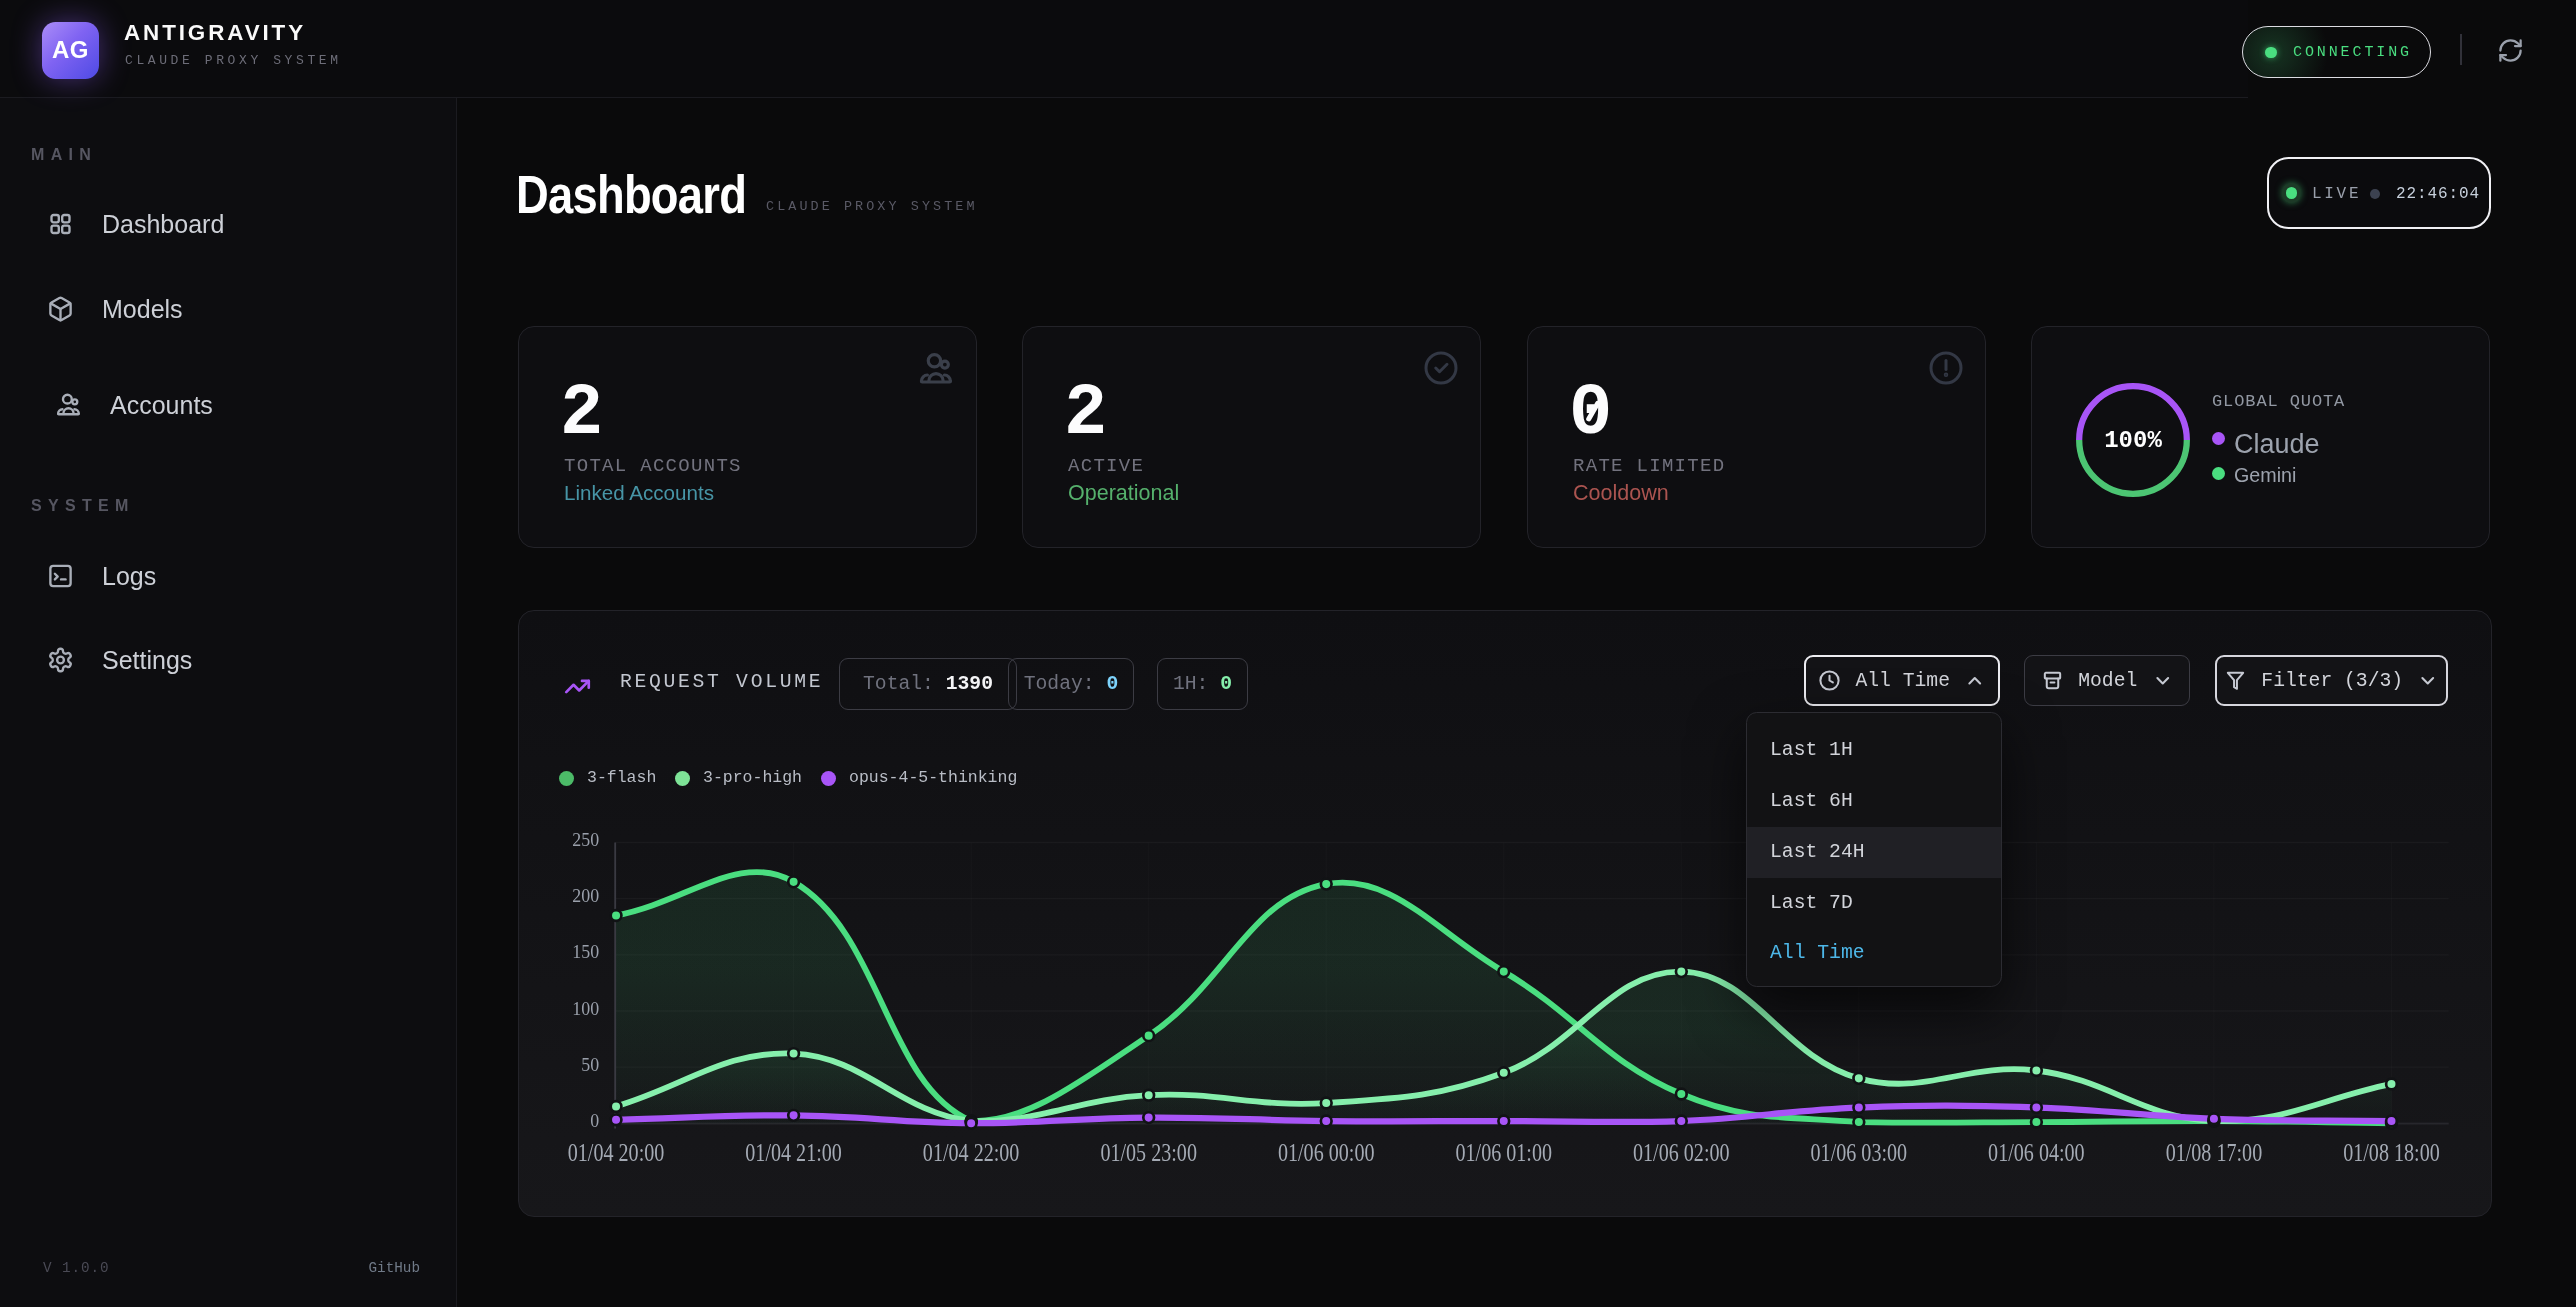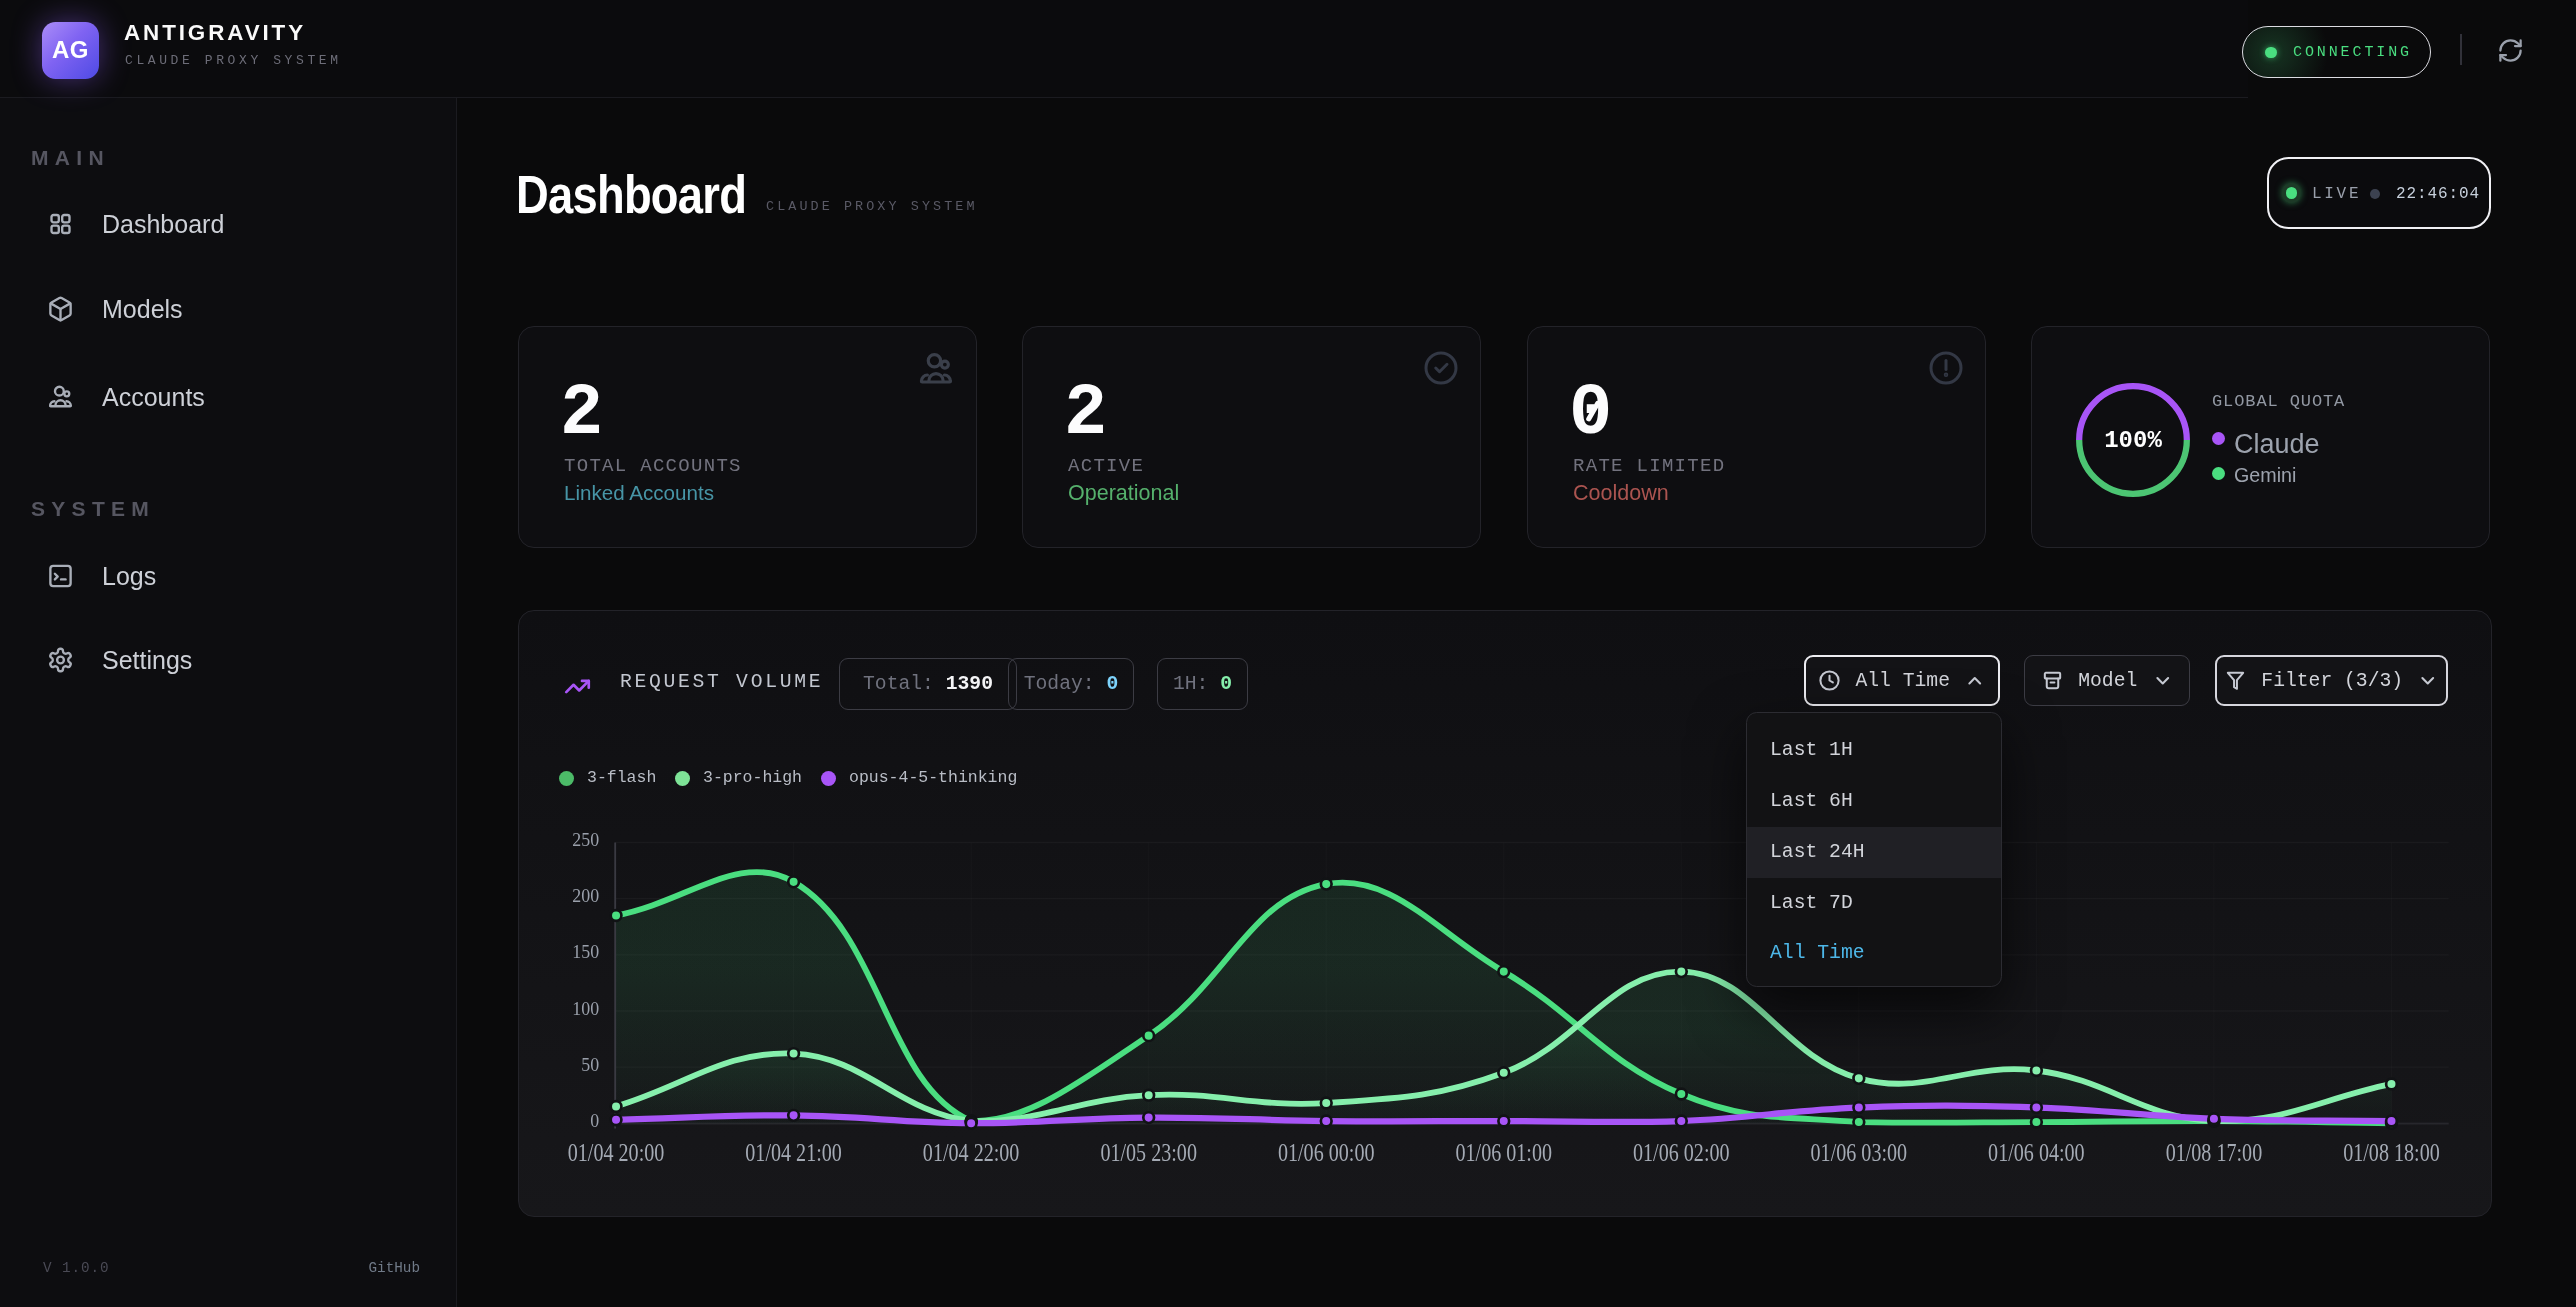--- a/index.html
+++ b/index.html
@@ -19,21 +19,21 @@
 #brandsub { position:absolute; left:125px; top:53px; color:#6d6d78; font-size:13px; letter-spacing:3.6px; font-family:"Liberation Mono",monospace; }
 #connpill { position:absolute; left:2242px; top:26px; width:189px; height:52px; border:1.8px solid #dcdce2; border-radius:26px;
   background:radial-gradient(circle 55px at 30px 50%, rgba(74,222,128,0.20), rgba(74,222,128,0.0) 100%); }
 #conndot { position:absolute; left:22.4px; top:19.7px; width:11.6px; height:11.6px; border-radius:50%; background:#4ade80;
   box-shadow:0 0 6.3px rgba(74,222,128,0.6); }
 #conntext { position:absolute; left:50px; top:17px; color:#4ade80; font-size:15px; letter-spacing:2.9px; font-family:"Liberation Mono",monospace; }
 #hsep { position:absolute; left:2460px; top:34px; width:1.8px; height:31px; background:#313139; }
 
 
 #sidebar { position:absolute; left:0; top:98px; width:457px; height:1209px; background:#0d0d10; border-right:1.8px solid #1b1b20; }
-.navlabel { position:absolute; left:31px; color:#565661; font-size:21px; font-weight:bold; letter-spacing:6.3px; }
+.navlabel { position:absolute; left:31px; color:#565661; font-size:16px; font-weight:bold; letter-spacing:6.3px; }
 .navrow { position:absolute; left:0; width:457px; height:54px; }
 .navrow svg { position:absolute; left:47px; top:50%; transform:translateY(-50%); }
 .navrow .nt { position:absolute; left:102px; top:50%; transform:translateY(-50%); color:#cdd0d7; font-size:25px; }
 #foot-v { position:absolute; left:43px; top:1162px; color:#4a4a55; font-size:14.3px; font-family:"Liberation Mono",monospace; letter-spacing:0.9px; }
 #foot-gh { position:absolute; left:295px; width:125px; top:1162px; text-align:right; color:#707a88; font-size:14.3px; font-family:"Liberation Mono",monospace; }
 
 
 #ptitle { position:absolute; left:516px; top:163px; color:#ffffff; font-size:54px; font-weight:bold; letter-spacing:-0.9px; transform:scaleX(0.84); transform-origin:left; }
 #psub { position:absolute; left:766px; top:199px; color:#5a5a66; font-size:13.4px; letter-spacing:3.1px; font-family:"Liberation Mono",monospace; }
 #livebadge { position:absolute; left:2267px; top:157px; width:224px; height:72px; border:2.2px solid #f0f0f4; border-radius:21.5px; background:#0b0b0d; }
@@ -104,21 +104,21 @@
 
   <div class="navrow" style="top:184px;">
     <svg width="27" height="27" viewBox="0 0 24 24" fill="none" stroke="#a9aeb8" stroke-width="2.1" stroke-linecap="round" stroke-linejoin="round">
       <path d="M21 8a2 2 0 0 0-1-1.73l-7-4a2 2 0 0 0-2 0l-7 4A2 2 0 0 0 3 8v8a2 2 0 0 0 1 1.73l7 4a2 2 0 0 0 2 0l7-4A2 2 0 0 0 21 16Z"></path>
       <path d="m3.3 7 8.7 5 8.7-5"></path>
         <path d="M12 22V12"></path>
     </svg>
     <div class="nt">Models</div>
   </div>
 
-  <div class="navrow" style="top:272px;">
+  <div class="navrow" style="top:280px;margin-left:8px;">
     <svg width="27" height="27" viewBox="0 0 24 24" fill="none" stroke="#a9aeb8" stroke-width="2.1" stroke-linecap="round" stroke-linejoin="round">
       <circle cx="11" cy="6.8" r="3.9"></circle>
         <circle cx="17.6" cy="9.2" r="2.2"></circle>
       <path d="M2.8 19.6a3.8 3.8 0 0 1 3.8-3.8"></path>
         <path d="M7.5 19.8v-0.4a4.5 4.5 0 0 1 9 0v0.4"></path>
       <path d="M17.3 15.8a3.8 3.8 0 0 1 3.8 3.8"></path>
         <path d="M2.8 19.7a0.5 0.5 0 0 0 0.5 0.5h17.3a0.5 0.5 0 0 0 0.5-0.5"></path>
     </svg>
     <div class="nt">Accounts</div>
   </div>

